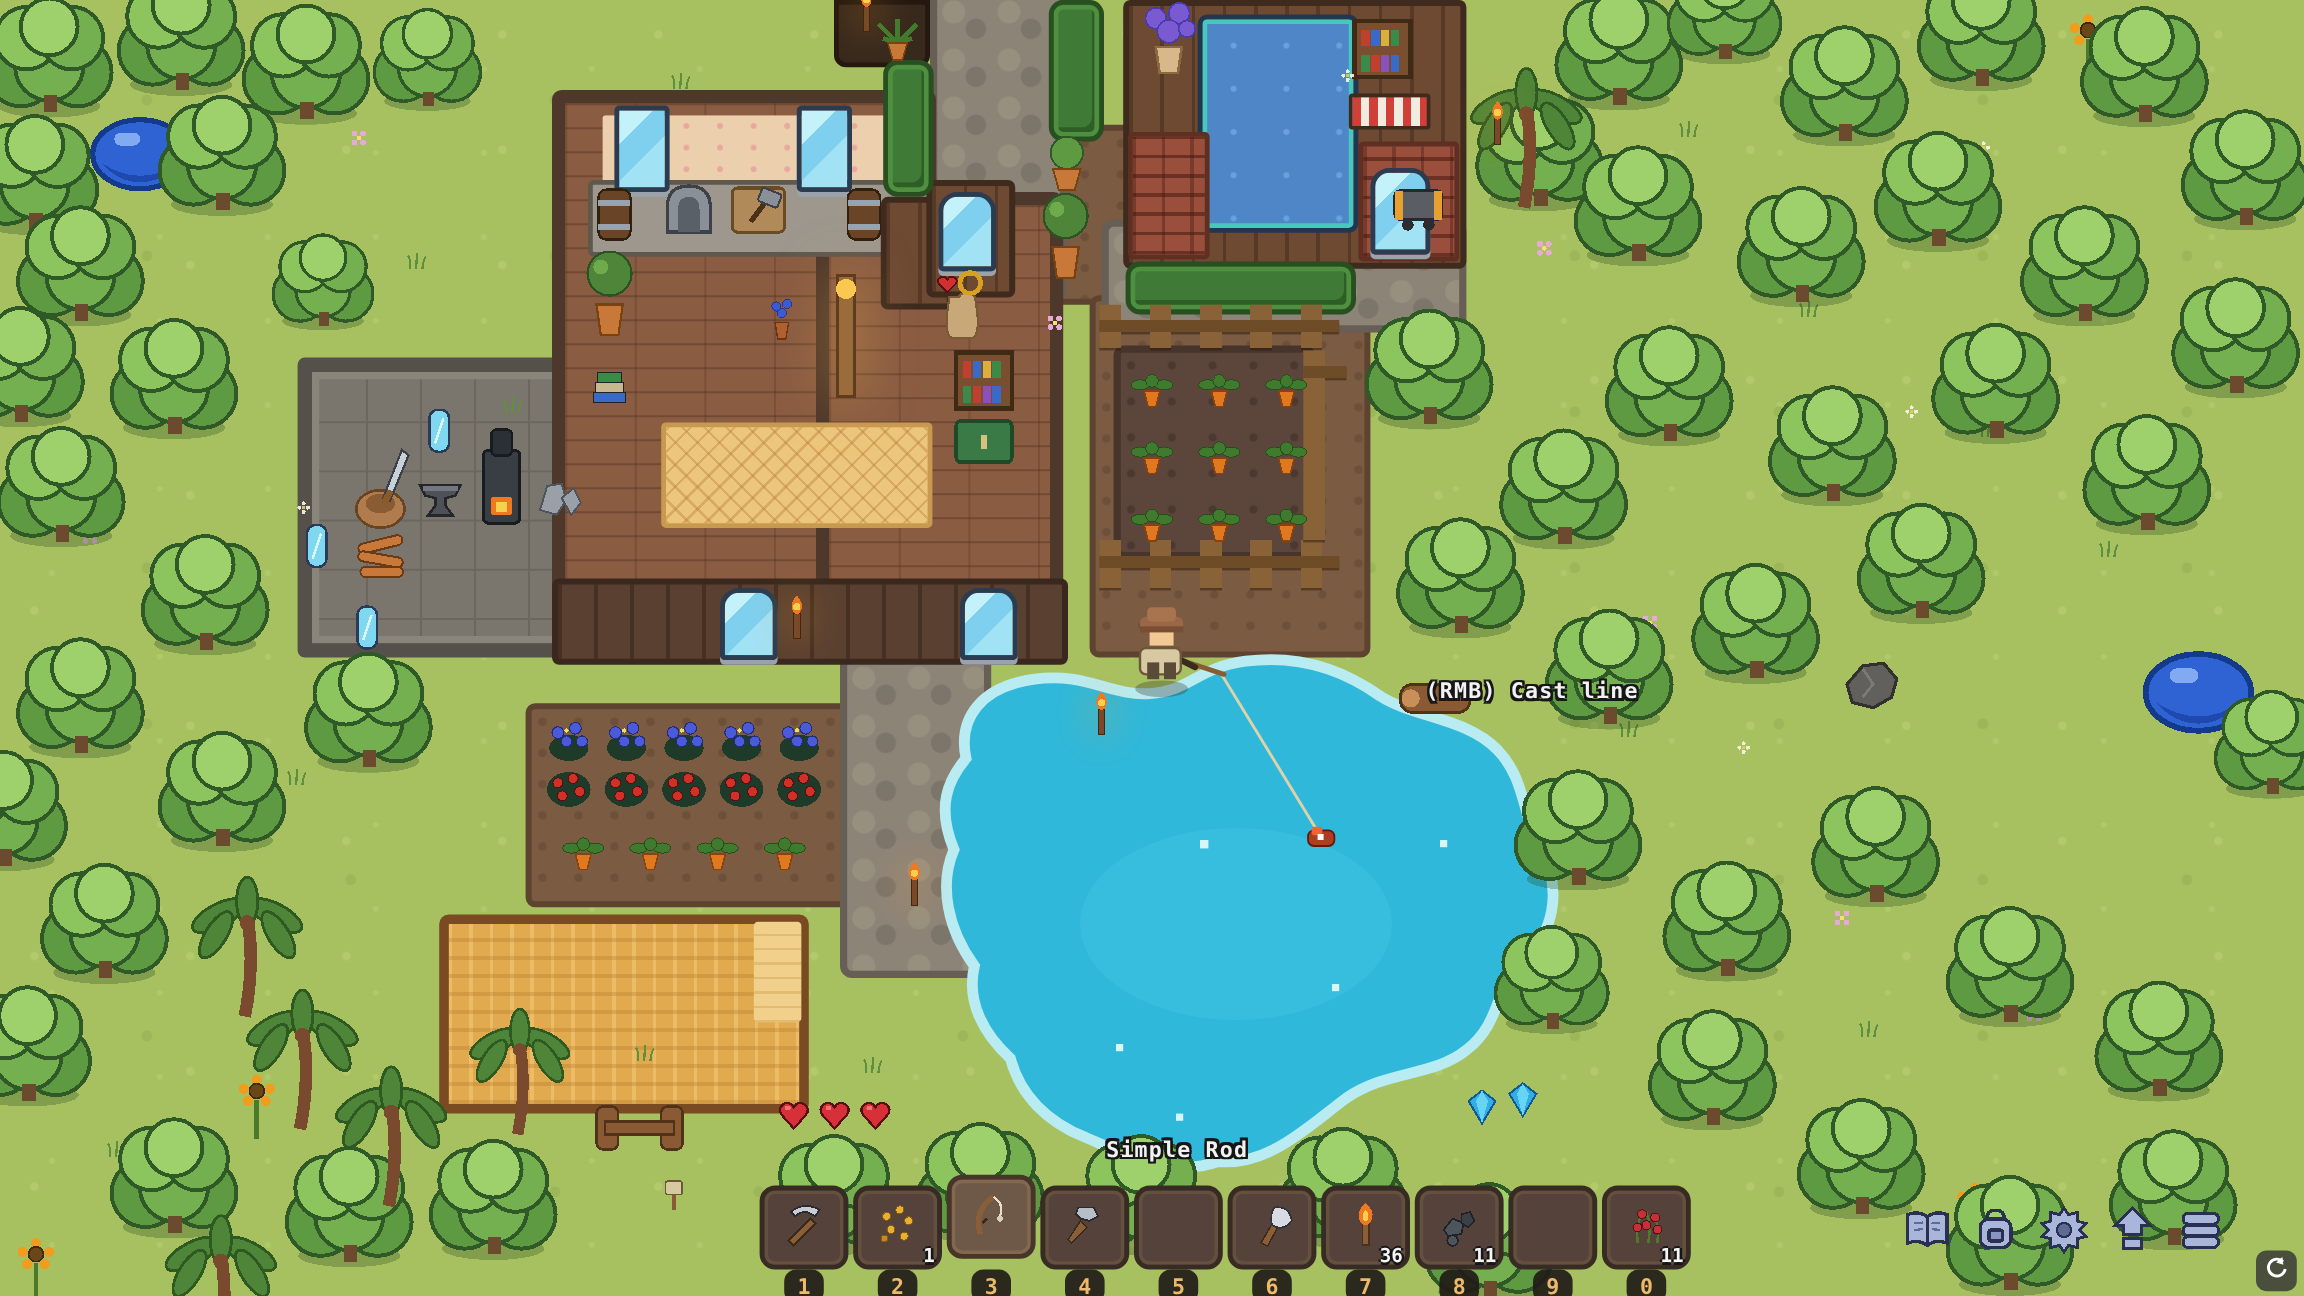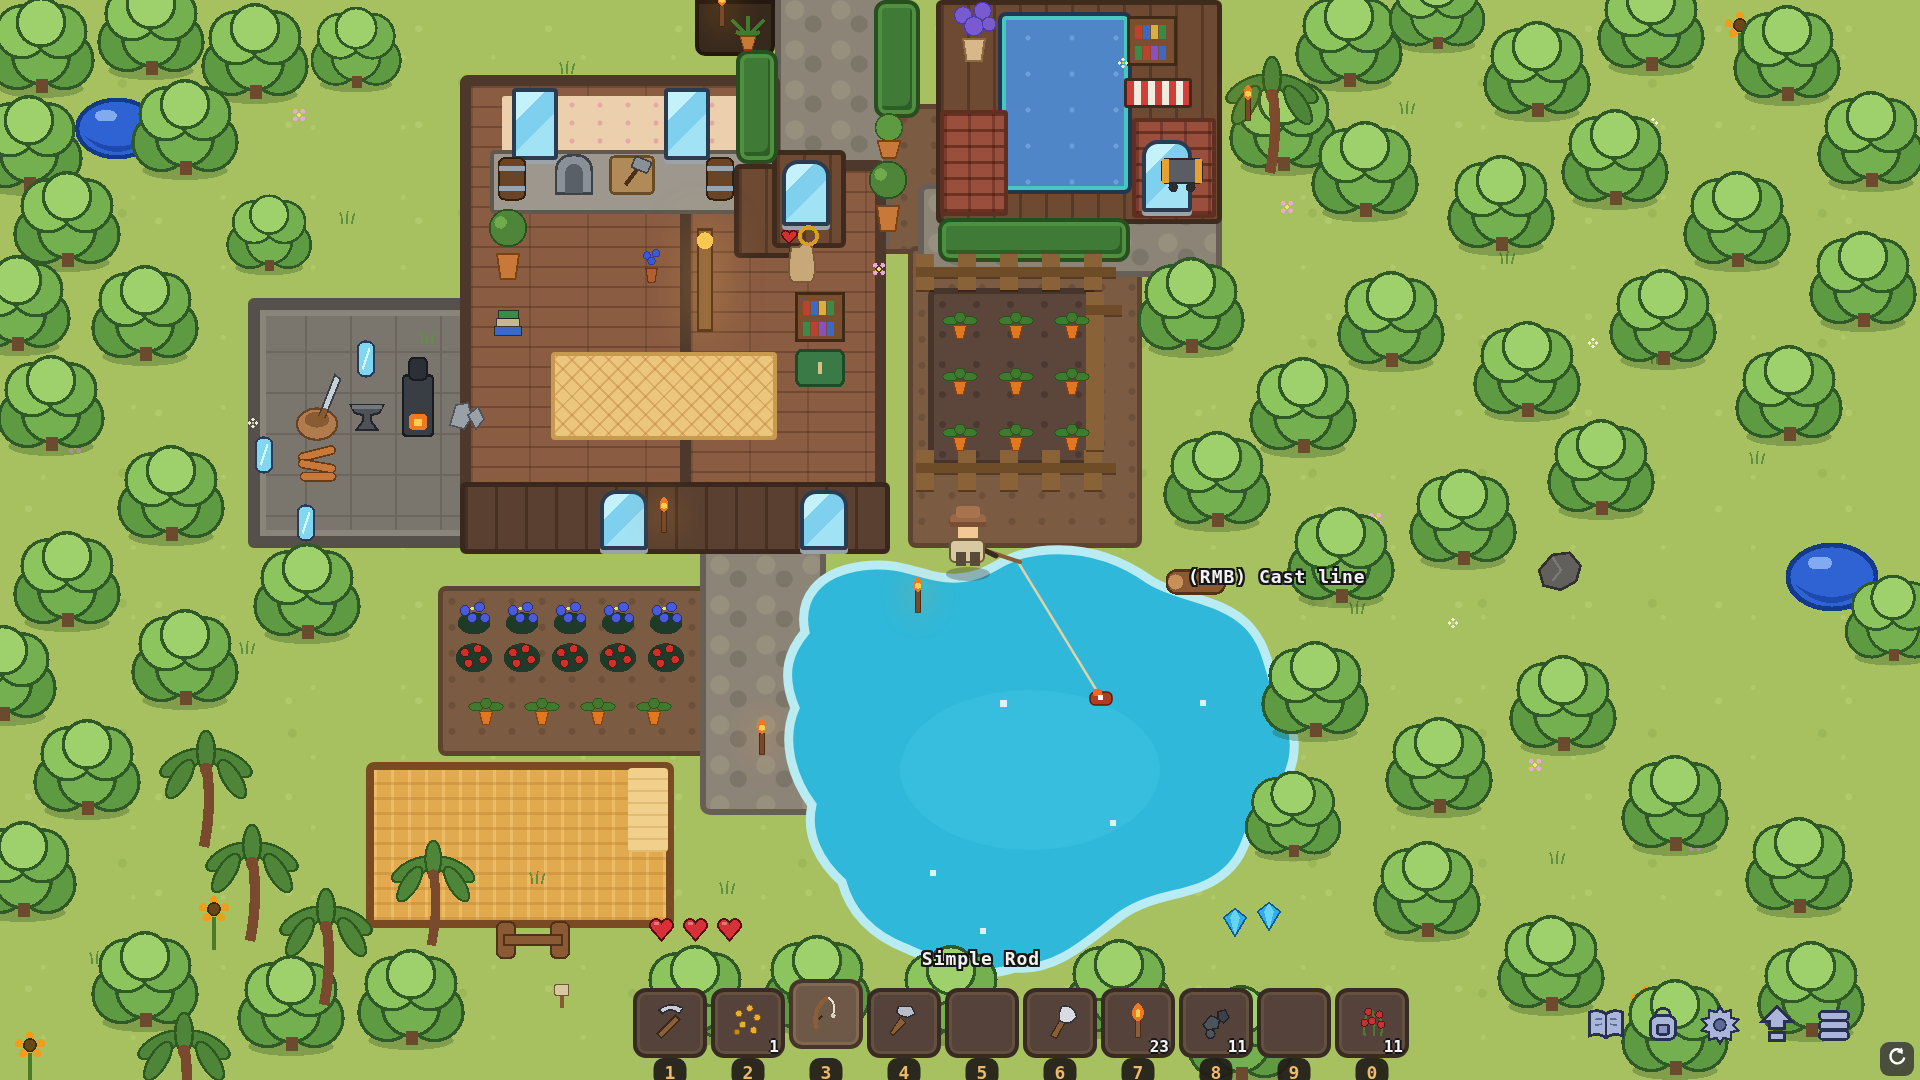--- a/index.html
+++ b/index.html
@@ -250,21 +250,21 @@
             <path d="M13 4 Q20 3 21 10 Q17 15 12 12 Q11 7 13 4 Z" fill="#d8dce2" stroke="#30343a" stroke-width="0.8"></path>
           </svg></span>
         <span class="key">6</span>
       </div>
       <div class="slot">
         <span><svg viewBox="0 0 24 24">
             <rect x="10.6" y="10" width="3" height="11" fill="#8a5e38" stroke="#4a3018" stroke-width="0.6"></rect>
             <path d="M12 2 Q16 5 15 9 Q14 12 12 12 Q10 12 9 9 Q8 5 12 2 Z" fill="#f07820"></path>
             <path d="M12 5 Q14 7 13 9.5 Q12 10.5 11 9.5 Q10 7 12 5 Z" fill="#f8d050"></path>
           </svg></span>
-        <span class="count">23</span>
+        <span class="count">36</span>
         <span class="key">7</span>
       </div>
       <div class="slot">
         <span><svg viewBox="0 0 24 24">
             <g stroke="#1f2226" stroke-width="0.8">
               <path d="M5 14 L9 9 L14 11 L13 16 L7 17 Z" fill="#4e545c"></path>
               <path d="M13 7 L17 6 L19 10 L16 13 L13 11 Z" fill="#3c4148"></path>
               <circle cx="9" cy="19" r="2.4" fill="#4e545c"></circle>
             </g>
           </svg></span>

